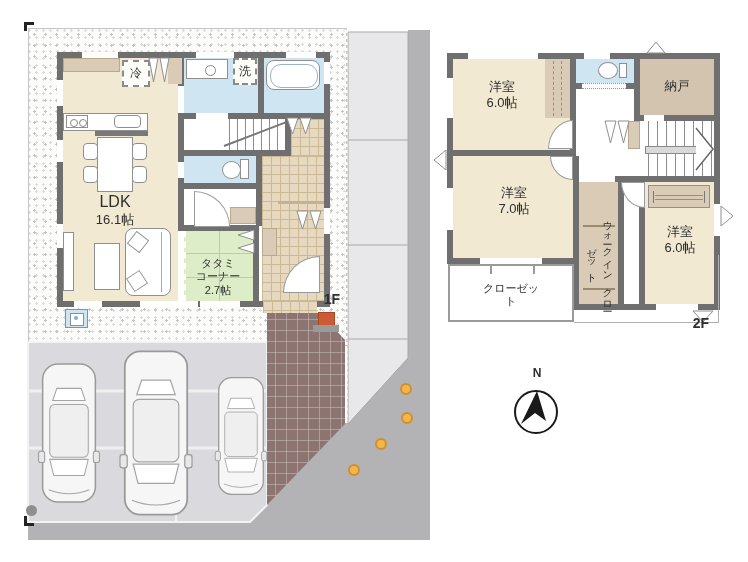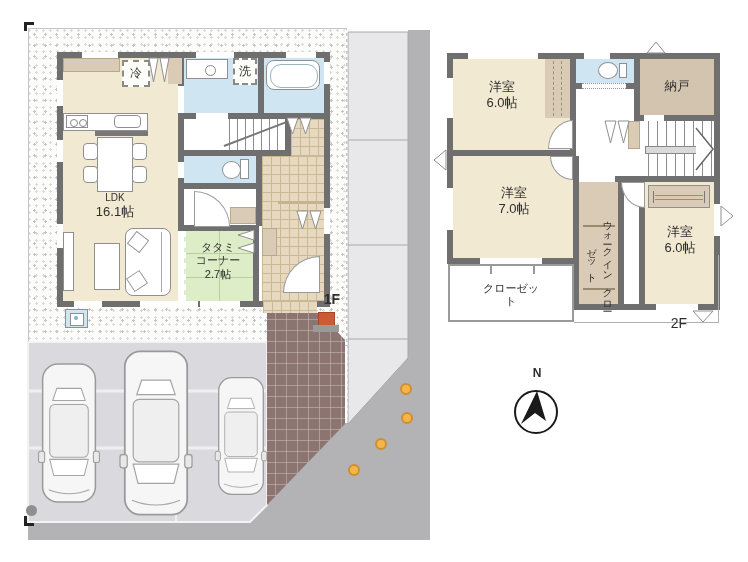--- a/index.html
+++ b/index.html
@@ -170,24 +170,24 @@
     <div class="win-v" style="left:57px;top:224px;width:6px;height:24px;"></div>
     <div class="win-h" style="left:74px;top:301px;width:28px;height:6px;"></div>
     <div class="win-h" style="left:140px;top:301px;width:58px;height:6px;"></div>
     <div class="win-h" style="left:200px;top:301px;width:40px;height:6px;"></div>
     <div class="win-v" style="left:324px;top:62px;width:6px;height:22px;"></div>
     <div class="win-v" style="left:324px;top:208px;width:6px;height:26px;"></div>
     <div class="win-v" style="left:178px;top:162px;width:6px;height:16px;"></div>
     <div class="gap" style="left:196px;top:113px;width:32px;height:6px;"></div>
 
     <div class="lbl" style="left:73px;top:192px;width:84px;">
-      <div style="font-size:10px;">LDK</div>
+      <div style="font-size:16px;">LDK</div>
       <div style="font-size:13px;">16.1帖</div>
     </div>
-    <div class="lbl" style="left:185px;top:241px;width:66px;font-size:11px;">
+    <div class="lbl" style="left:185px;top:257px;width:66px;font-size:11px;">
       <div>タタミ</div>
       <div>コーナー</div>
       <div>2.7帖</div>
     </div>
     <div class="lbl" style="left:318px;top:291px;width:28px;font-size:14px;font-weight:600;">1F</div>
   </div>
 
   <div class="furn" style="left:65px;top:309px;width:23px;height:19px;background:#cfe6f2;">
     <div class="abs" style="left:4px;top:3px;width:12px;height:11px;background:#fff;border:1px solid #8f8f8f;"></div>
     <div class="abs" style="left:8px;top:6px;width:4px;height:4px;background:#7fb3cc;border-radius:50%;"></div>
@@ -331,21 +331,21 @@
     </div>
     <div class="lbl" style="left:575px;top:208px;width:40px;height:104px;writing-mode:vertical-rl;font-size:10px;letter-spacing:1px;line-height:1.6;">
       <span>ウォークイン</span>
       <span>クローゼット</span>
     </div>
     <div class="lbl" style="left:648px;top:224px;width:64px;font-size:13px;">
       <div>洋室</div>
       <div>6.0帖</div>
     </div>
     <div class="lbl" style="left:478px;top:282px;width:66px;font-size:11px;">クローゼット</div>
-    <div class="lbl" style="left:662px;top:315px;width:34px;font-size:14px;font-weight:400;">2F</div>
+    <div class="lbl" style="left:684px;top:315px;width:34px;font-size:14px;font-weight:700;">2F</div>
   </div>
 
   <div>
     <div class="lbl" style="left:528px;top:366px;width:18px;font-size:12px;font-weight:600;">N</div>
     <svg class="abs" style="left:505px;top:362px;" width="64" height="74" viewBox="0 0 64 74">
       <circle cx="31" cy="50" r="21" fill="none" stroke="#1a1a1a" stroke-width="2"></circle>
       <polygon points="32,29 41,59 30,51 16,62" fill="#1a1a1a"></polygon>
     </svg>
   </div>
 

